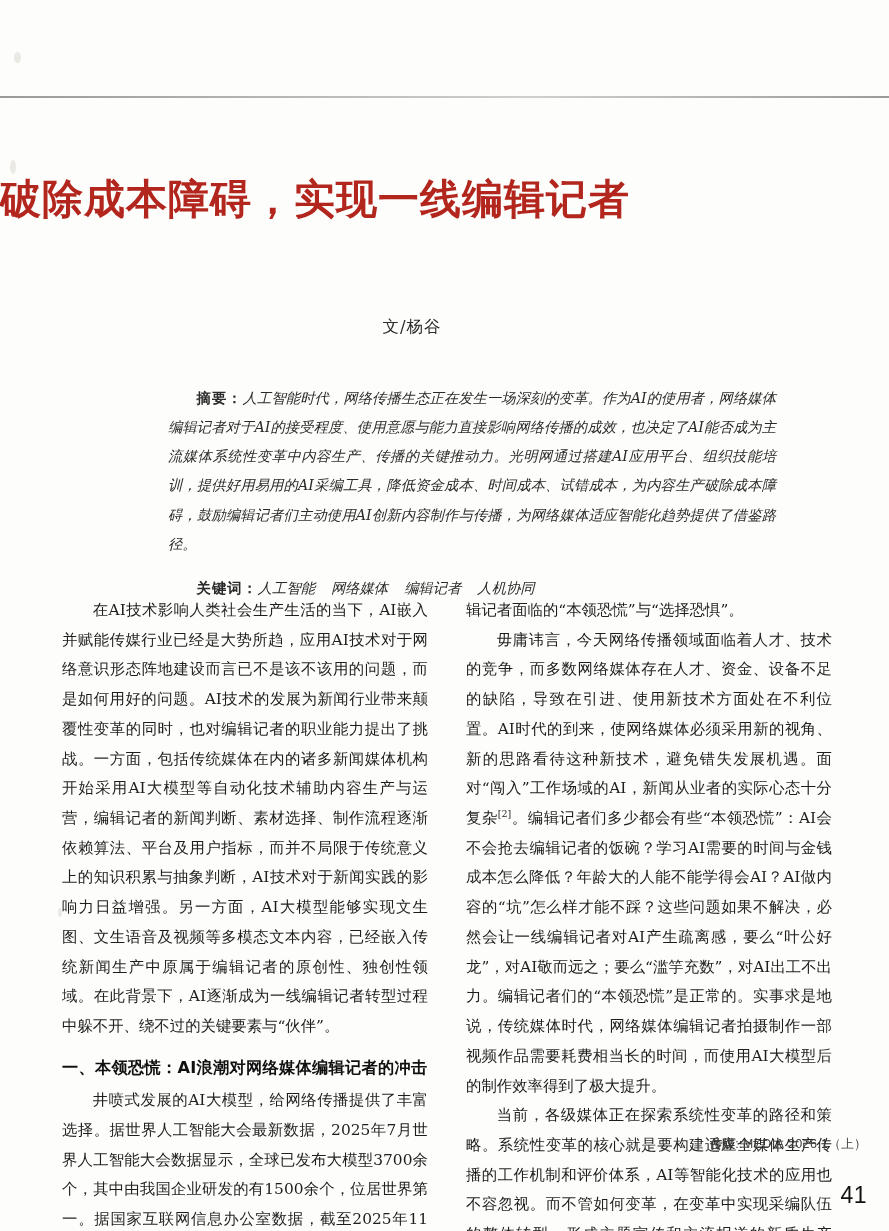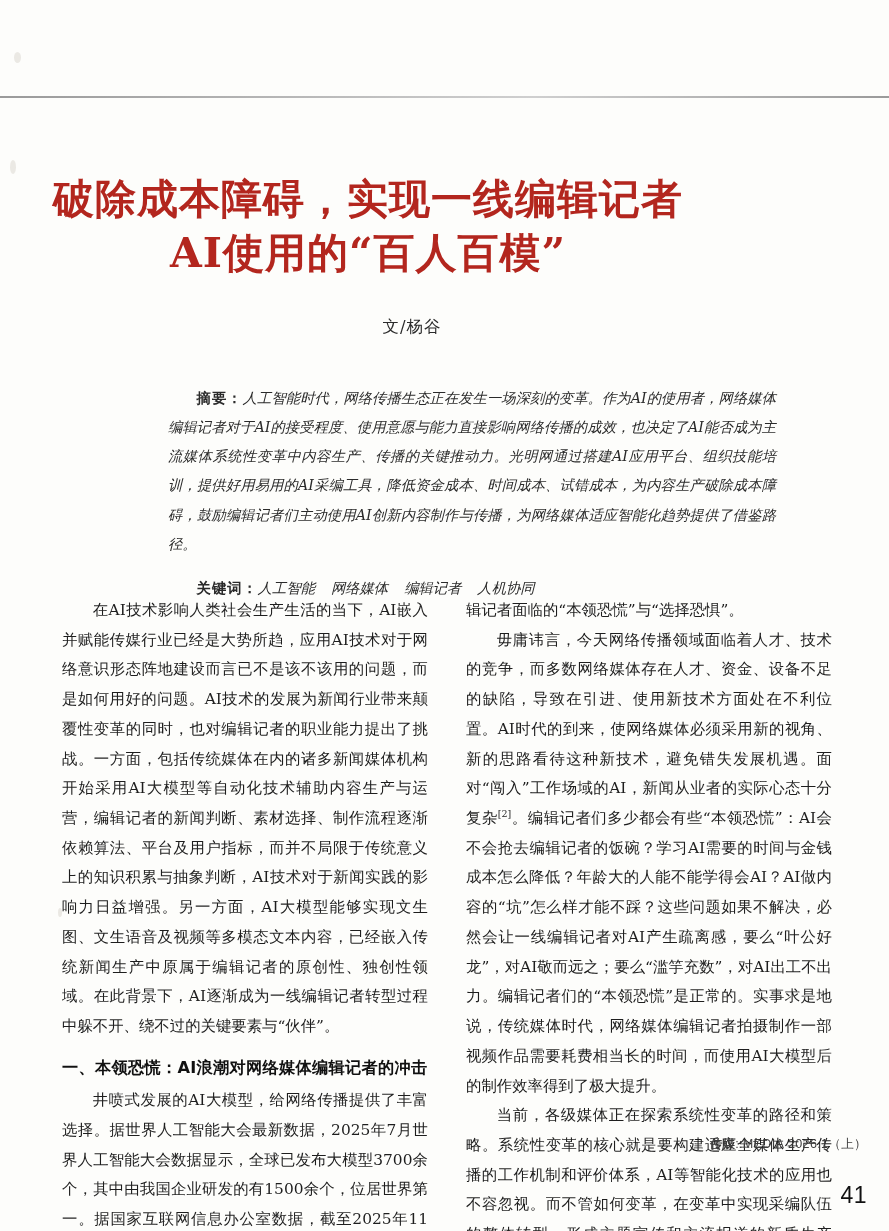--- a/index.html
+++ b/index.html
@@ -63,21 +63,20 @@
     height: 2px;
     background: linear-gradient(to right, #9a9a9a 0%, #b9b9b9 35%, #cfcfcf 60%, #9a9a9a 100%);
   }
 
   
   .title-wrap {
     position: absolute;
     top: 172px;
     left: 0;
     width: 736px;
-    text-align: center;
   }
   .title-line {
     font-family: "DejaVu Serif", "Liberation Serif", serif;
     font-weight: bold;
     font-size: 41px;
     line-height: 1.32;
     color: #b3261e;
     letter-spacing: 1px;
   }
 
@@ -206,21 +205,20 @@
 <div class="page">
 
   <div class="speck" style="left:14px; top:52px; width:7px; height:11px;"></div>
   <div class="speck" style="left:10px; top:160px; width:6px; height:14px;"></div>
   <div class="speck" style="left:58px; top:908px; width:4px; height:9px;"></div>
 
   <div class="header-rule"></div>
 
   <div class="title-wrap">
     <div class="title-line">破除成本障碍，实现一线编辑记者</div>
-    <div class="title-line">AI使用的“百人百模”</div>
   </div>
 
   <div class="byline">文/杨谷</div>
 
   <div class="abstract-block">
     <div class="abstract-para">
       <span class="abstract-label">摘要：</span><span>人工智能时代，网络传播生态正在发生一场深刻的变革。作为AI的使用者，网络媒体编辑记者对于AI的接受程度、使用意愿与能力直接影响网络传播的成效，也决定了AI能否成为主流媒体系统性变革中内容生产、传播的关键推动力。光明网通过搭建AI应用平台、组织技能培训，提供好用易用的AI采编工具，降低资金成本、时间成本、试错成本，为内容生产破除成本障碍，鼓励编辑记者们主动使用AI创新内容制作与传播，为网络媒体适应智能化趋势提供了借鉴路径。</span>
     </div>
     <div class="keywords-para">
       <span class="abstract-label">关键词：</span><span class="kw-item">人工智能</span><span class="kw-item">网络媒体</span><span class="kw-item">编辑记者</span><span class="kw-item">人机协同</span>

